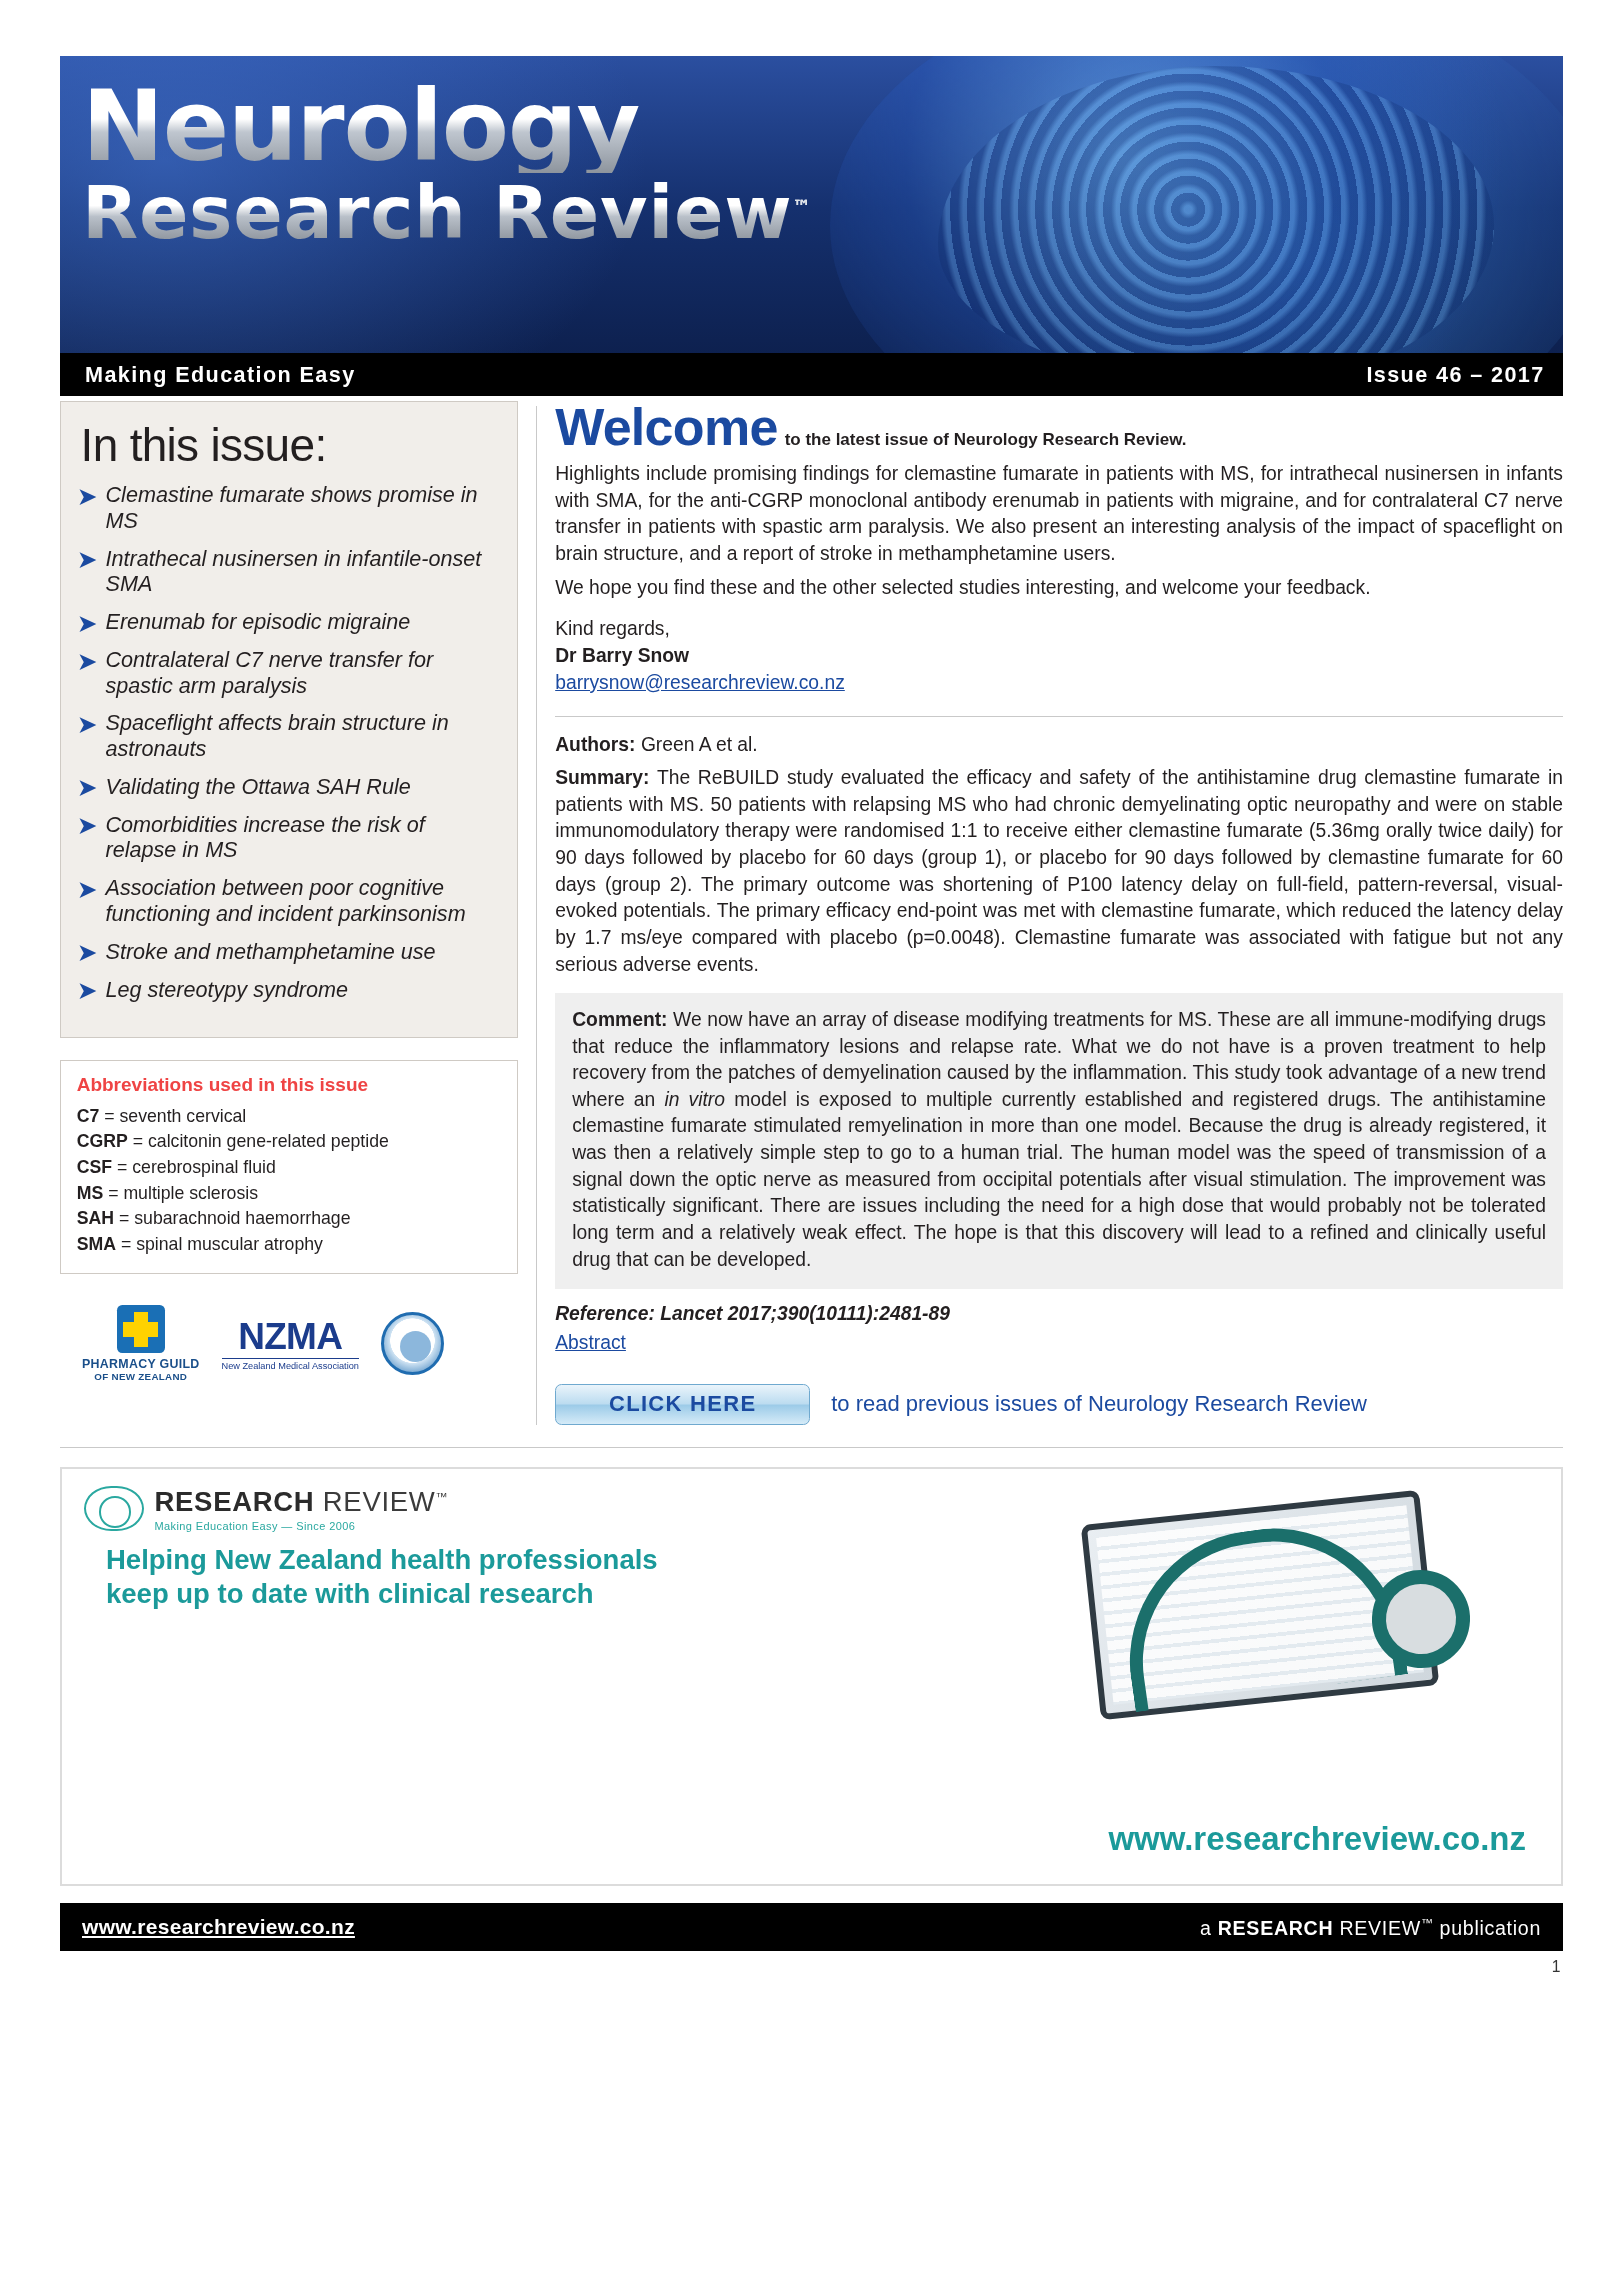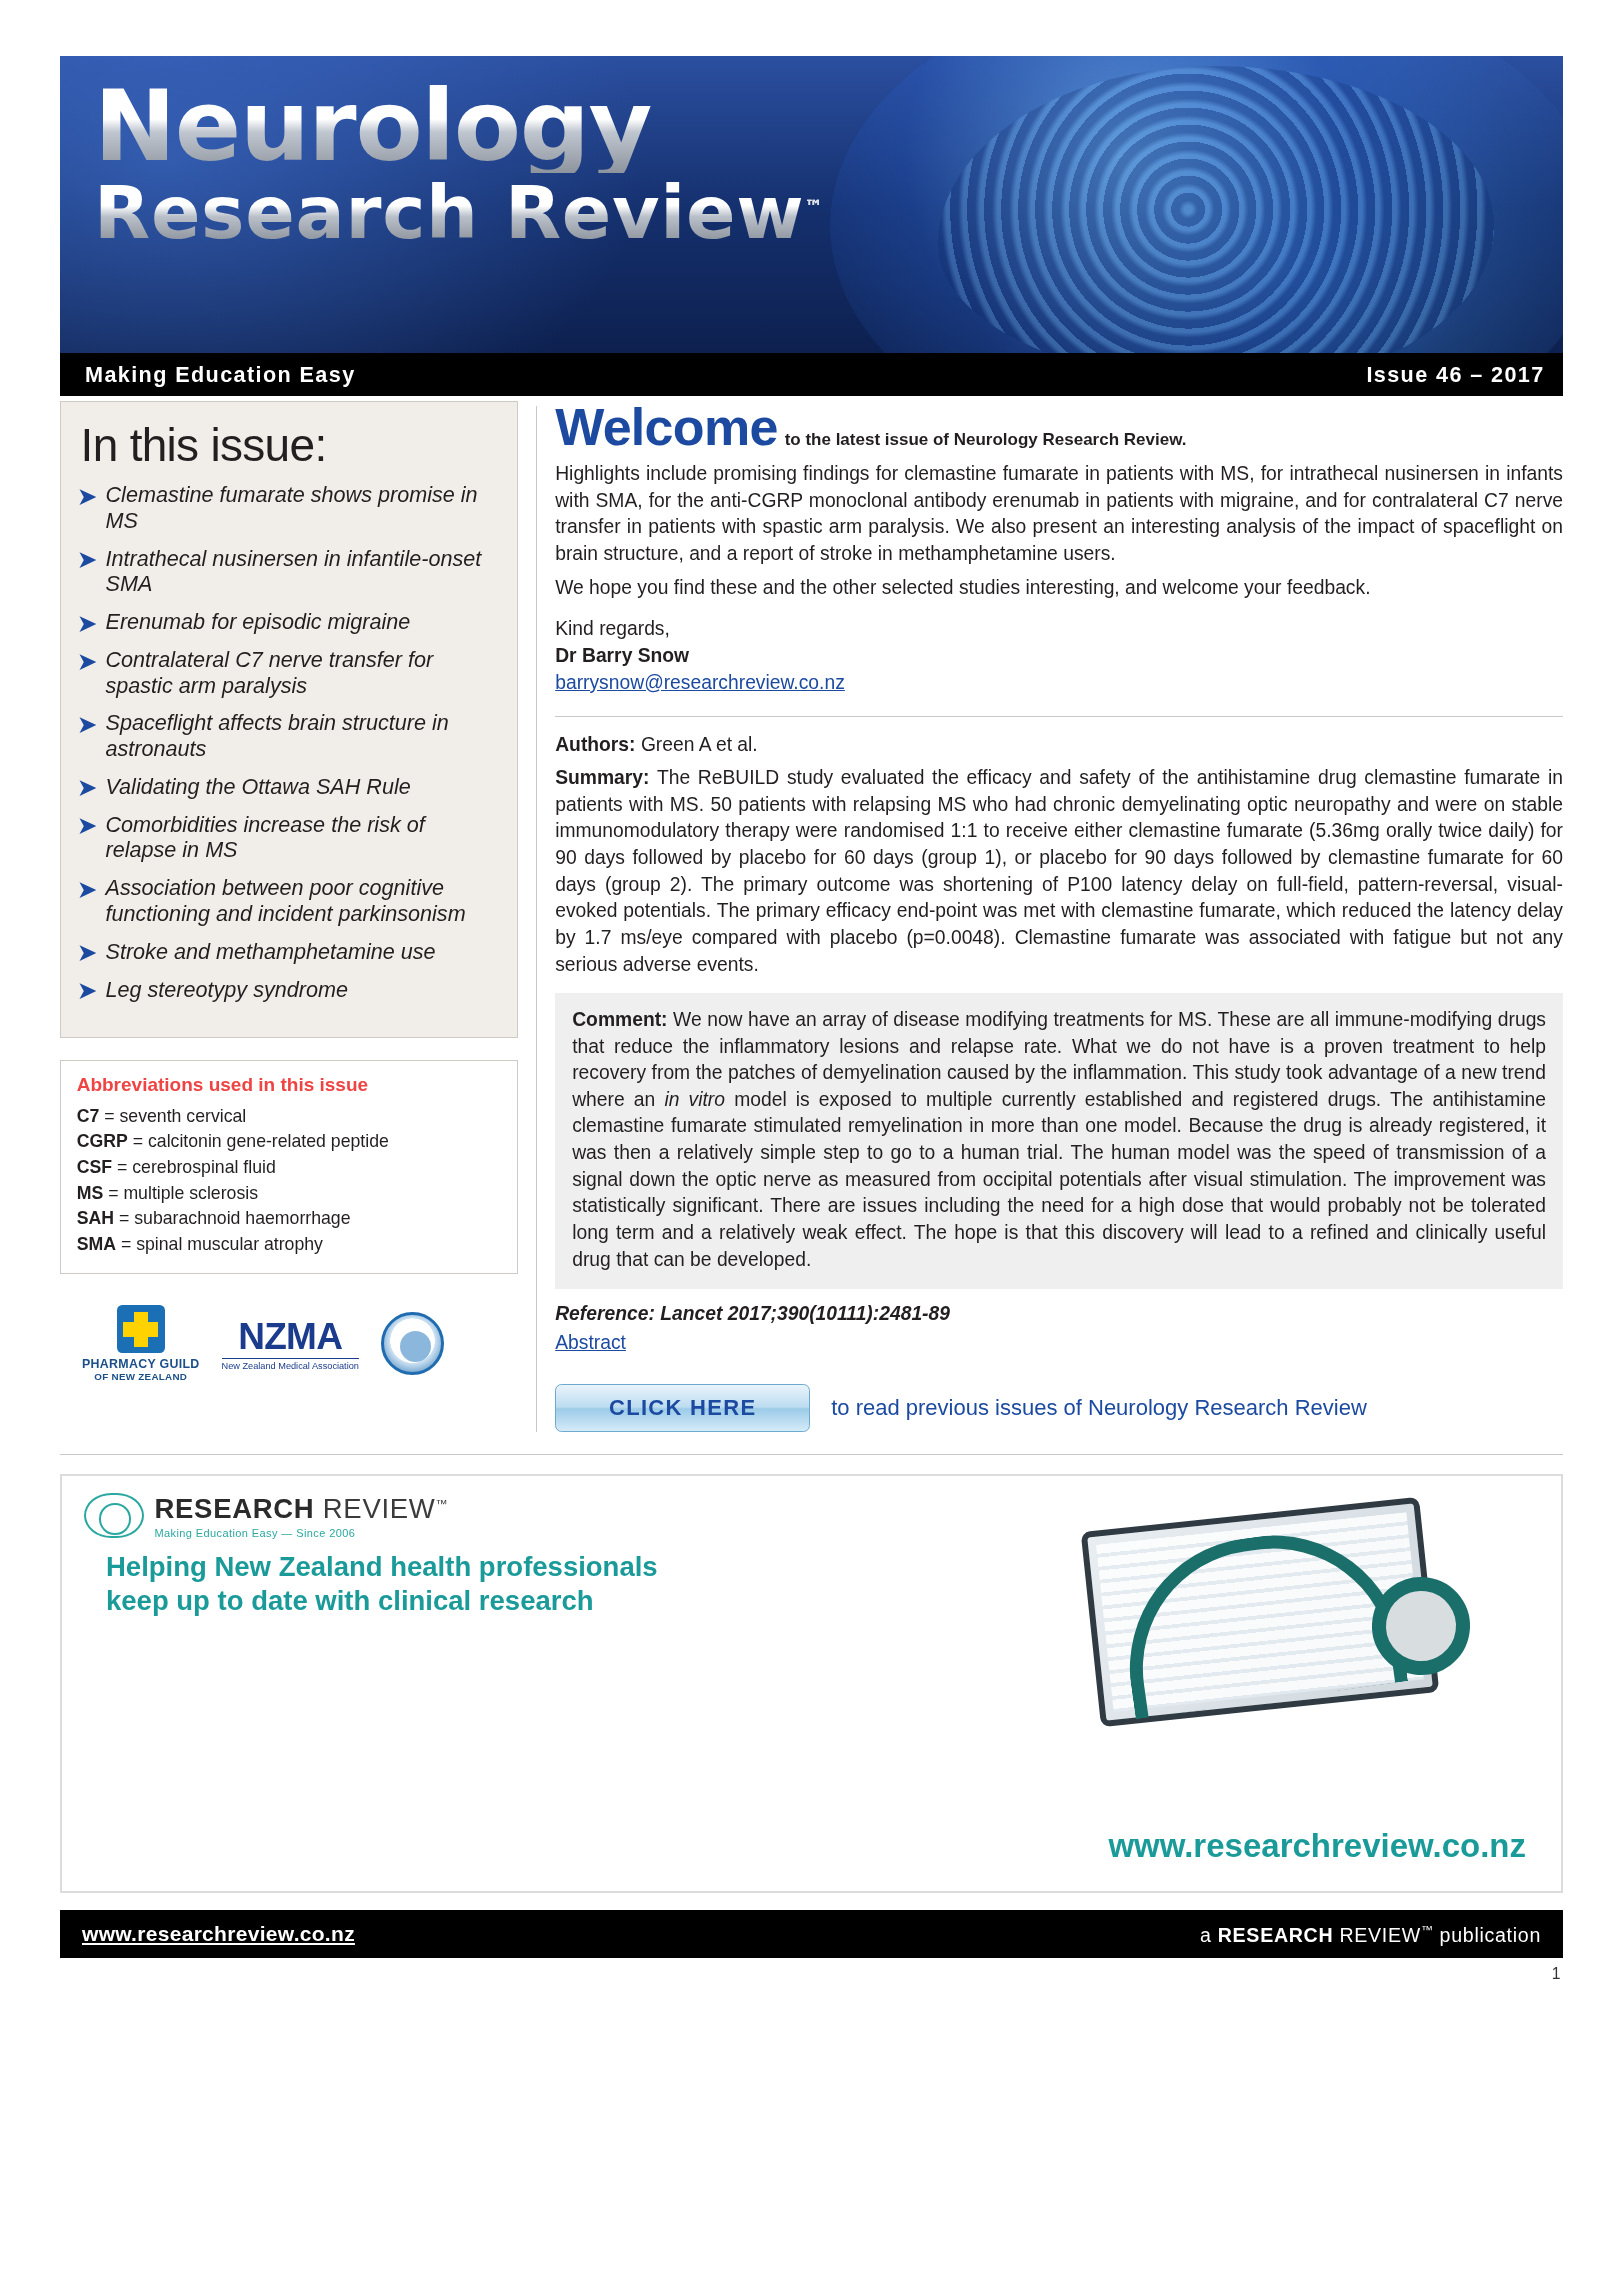--- a/index.html
+++ b/index.html
@@ -46,21 +46,21 @@
       repeating-radial-gradient(circle at 45% 45%, rgba(130,200,255,0.30) 0px, rgba(130,200,255,0.30) 3.9px, rgba(10,35,95,0.25) 9.2px, rgba(10,35,95,0.25) 17px);
     opacity:.85;
     filter: blur(0.3px);
   }
   .mast-glow{
     position:absolute; left:-131px; top:-131px; width:785px; height:589px;
     background: radial-gradient(ellipse at 30% 40%, rgba(70,120,215,0.55), rgba(20,45,110,0) 62%);
   }
   .mast-title {
     position: absolute;
-    left: 34px; top: 23.6px;
+    left: 22px; top: 23.6px;
     line-height: .95;
   }
   .mast-title .l1 {
     font-size: 98px;
     font-weight: 700;
     letter-spacing: -1.3px;
     background: linear-gradient(180deg,#ffffff 0%,#ffffff 42%,#bfc6cf 56%,#8d949d 100%);
     -webkit-background-clip: text;
     background-clip: text;
     color: transparent;
@@ -230,21 +230,21 @@
     margin:0; font-size:19.3px; line-height:1.38; text-align: justify;
   }
   .comment-box b { font-weight:700; }
   .comment-box i { font-style: italic; }
 
   .reference { font-size: 19.3px; font-weight:700; font-style: italic; margin-top: 14.4px; }
   .abstract-link { display:inline-block; margin-top: 6.5px; color:#1b4aa0; text-decoration:underline; font-size:19.3px; }
 
   .click-row { display:flex; align-items:center; gap: 21px; margin-top: 30px; }
   .click-btn {
-    width: 255px; height: 48px;
+    width: 255px; height: 41px;
     border-radius: 6.5px;
     border: 1.3px solid #6fa9cf;
     background: linear-gradient(180deg,#eaf4fb 0%,#bcdcf0 48%,#9ccbe8 52%,#d5ebf8 100%);
     color:#1b4aa0;
     font-size: 22px; font-weight:700; letter-spacing: 1.3px;
     display:flex; align-items:center; justify-content:center;
   }
   .click-text { color:#1b4aa0; font-size: 22px; text-align: center; }
 
   

